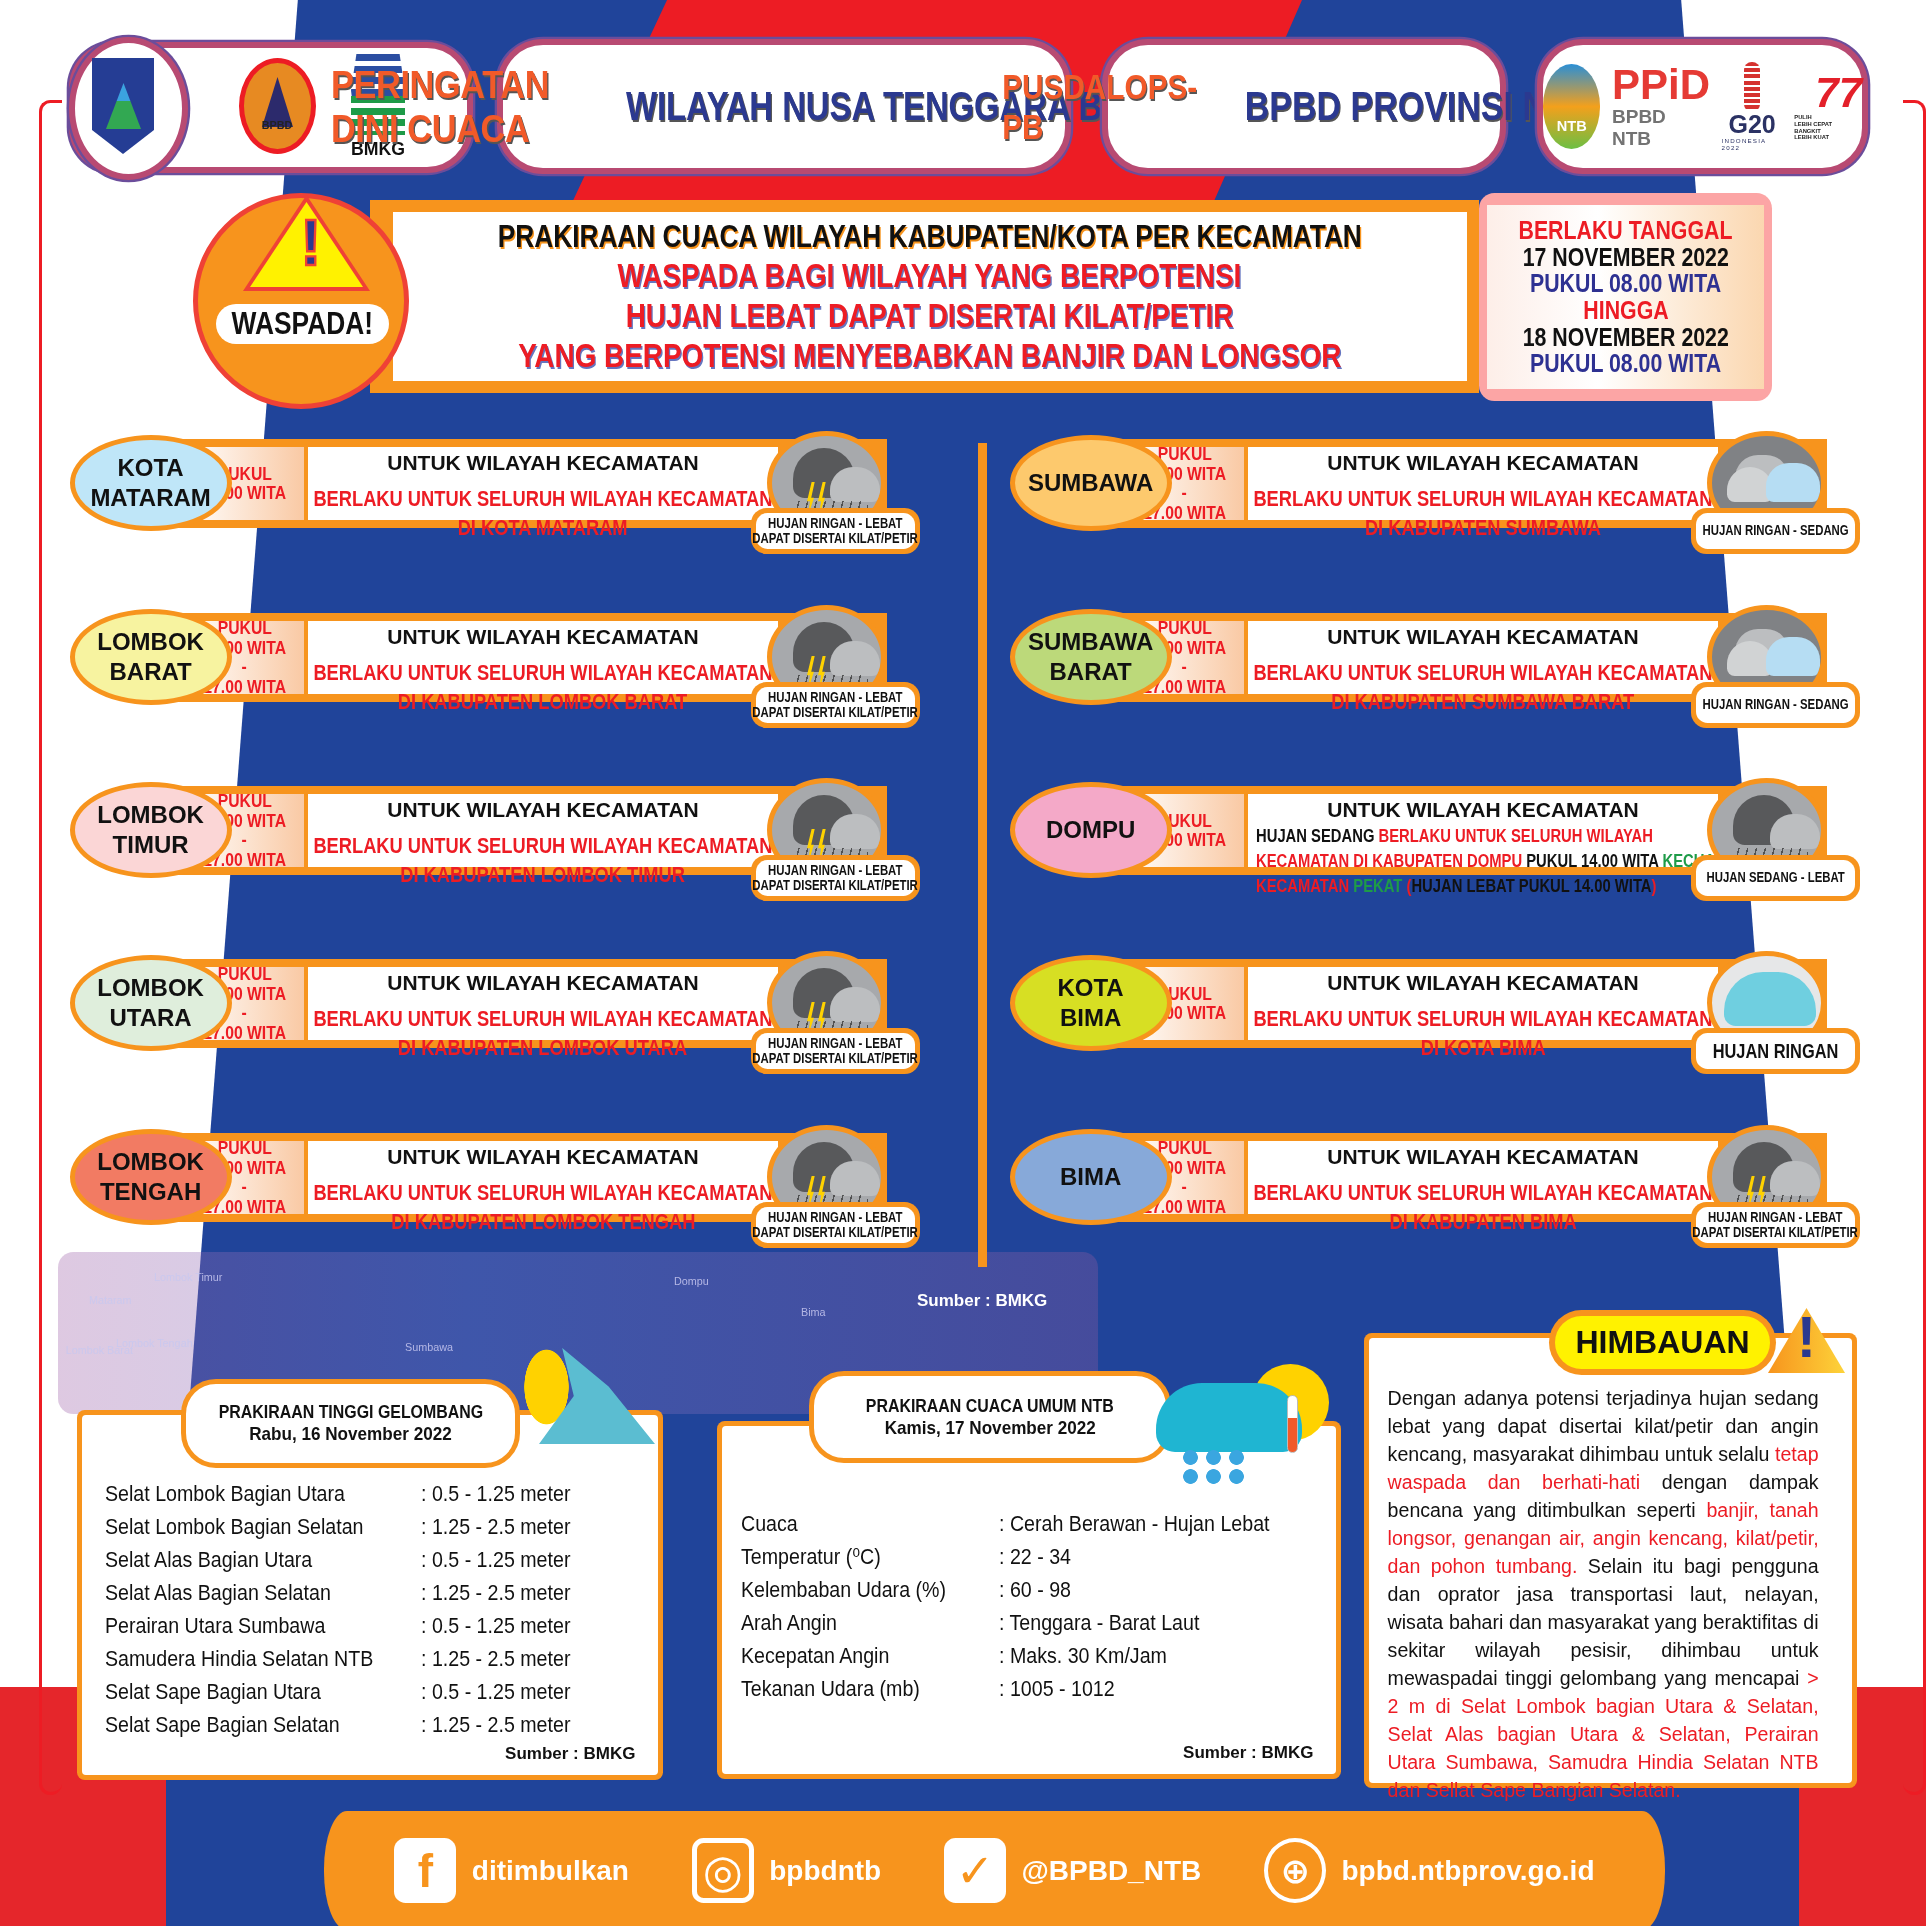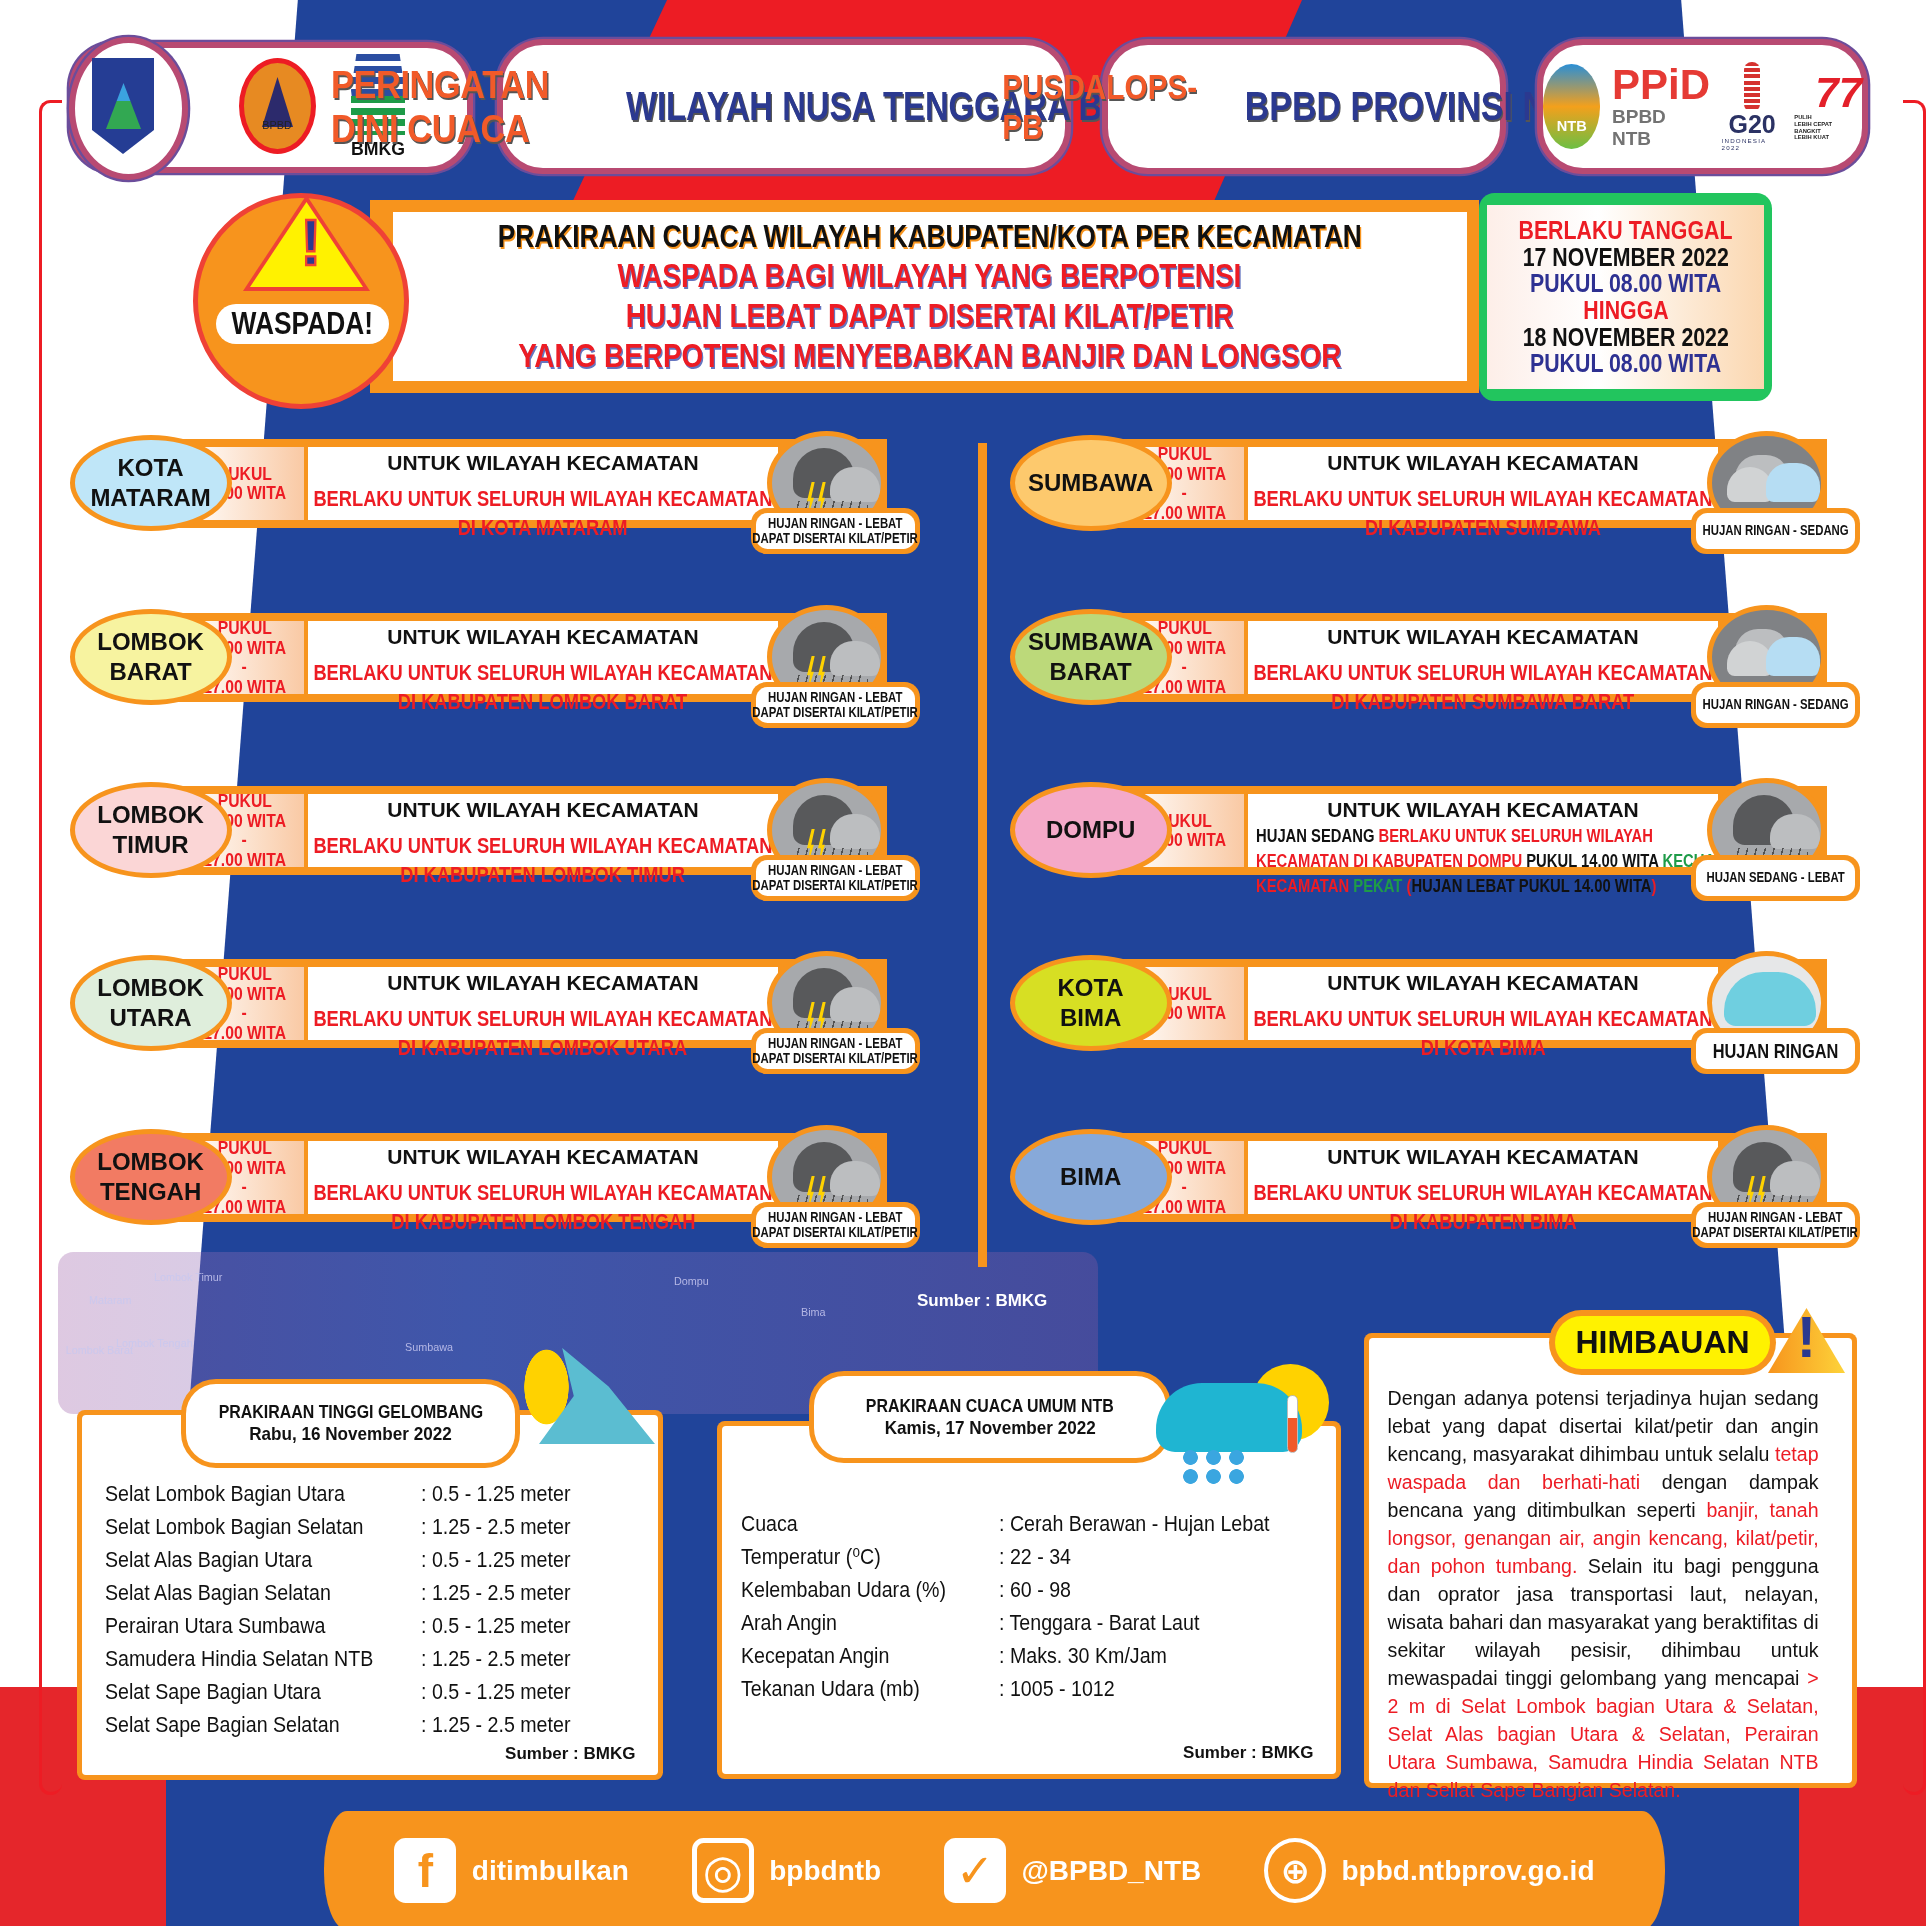--- a/index.html
+++ b/index.html
@@ -29,21 +29,21 @@
     border: 6.2px solid #b84a72;
     box-shadow: 0 0 0 2.3px #6b4d9b;
     display: flex; align-items: center; justify-content: center; flex-direction: row;
   }
   .logo-group { left: 69px; top: 42px; width: 404px; height: 131px; }
   .logo-circle { left: 69px; top: 37px; width: 119px; height: 143px; border-radius: 50%; background: #fff; border: 6.2px solid #b84a72; box-shadow: 0 0 0 2.3px #6b4d9b; }
   .logo-ntb { left: 92px; top: 58px; width: 62px; height: 96px; background: #253d94; clip-path: polygon(0 0,100% 0,100% 75%,50% 100%,0 75%); }
   .logo-ntb-inner { left: 106px; top: 83px; width: 35px; height: 46px; background: linear-gradient(#3ba3e0 40%, #32a852 40%); clip-path: polygon(50% 0, 100% 100%, 0 100%); }
   .logo-bpbd { left: 239px; top: 58px; width: 77px; height: 96px; border-radius: 50%; background: #e78a22; border: 5.4px solid #ed1c24; }
   .logo-bpbd-tri { left: 262px; top: 77px; width: 31px; height: 50px; background: #2c2a6c; clip-path: polygon(50% 0, 100% 100%, 0 100%); }
-  .logo-bpbd-txt { left: 254px; top: 119px; width: 46px; text-align: center; font-weight: normal; font-size: 10.8px; color: #222; }
+  .logo-bpbd-txt { left: 254px; top: 119px; width: 46px; text-align: center; font-weight: bold; font-size: 10.8px; color: #222; }
   .logo-bmkg { left: 351px; top: 54px; width: 54px; height: 81px;
     background: repeating-linear-gradient(#2b4ea2 0 7px, #fff 7px 11.6px);
     clip-path: polygon(10% 0, 90% 0, 100% 45%, 90% 100%, 10% 100%, 0 45%); }
   .logo-bmkg-g { left: 351px; top: 96px; width: 54px; height: 39px; background: repeating-linear-gradient(#1e9b48 0 7px, #fff 7px 11.6px); }
   .logo-bmkg-txt { left: 347px; top: 139px; width: 62px; text-align: center; font-weight: bold; font-size: 17.7px; color: #111; }
 
   .title-pill { left: 497px; top: 39px; width: 574px; height: 135px; }
   .title-1 { color: #f15a29; font-weight: bold; font-size: 39px; text-shadow: 1.5px 1.9px 0 #555; letter-spacing: -0.4px; font-family: "Liberation Sans", sans-serif; transform: scaleX(.88); }
   .title-2 { color: #2b3990; font-weight: bold; font-size: 40px; text-shadow: 1.5px 1.9px 0 #555; transform: scaleX(.82); white-space: nowrap; }
   .pus-pill { left: 1102px; top: 39px; width: 404px; height: 135px; }
@@ -69,21 +69,21 @@
   .warn-excl { left: 300px; top: 214px; width: 11.6px; height: 58px; color: #2b3990; font-weight: bold; font-size: 65px; line-height: 58px; text-align: center; -webkit-text-stroke: 2.3px #ef4136; }
   .warn-label { left: 216px; top: 304px; width: 173px; height: 40px; border-radius: 21px; background: #fff; display:flex; align-items:center; justify-content:center; font-weight: bold; font-size: 31px; color: #111; transform-origin: center; }
   .warn-label span { display:inline-block; transform: scaleX(.85); }
 
   .warn-box { left: 370px; top: 200px; width: 1109px; height: 193px; background: #f7941d; padding: 12.3px 12.3px 12.3px 23px; }
   .warn-box-in { width: 100%; height: 100%; background: #fff; display:flex; flex-direction:column; justify-content:center; align-items:center; gap: 0.8px; }
   .wl { font-weight:bold; white-space: nowrap; transform: scaleX(.82); }
   .wl-1 { color:#111; font-size: 32px; text-shadow: 1.5px 1.5px 0 #f7941d; }
   .wl-r { color:#ed1c24; font-size: 34px; text-shadow: 1.5px 1.9px 0 #6575c0; }
 
-  .date-box { left: 1479px; top: 193px; width: 293px; height: 208px; border-radius: 15.4px; background: #22c55e; padding: 11.6px 7.7px; }
+  .date-box { left: 1479px; top: 193px; width: 293px; height: 208px; border-radius: 15.4px; background: #fca5a5; padding: 11.6px 7.7px; }
   .date-box-in { width:100%; height:100%; background: linear-gradient(90deg, #fdeee8, #fff 40%, #fbd7b0); display:flex; flex-direction:column; align-items:center; justify-content:center; }
   .dl { font-weight: bold; font-size: 26px; line-height: 1.02; white-space: nowrap; transform: scaleX(.82); }
   .dl.red { color: #ed1c24; }
   .dl.blk { color: #111; }
   .dl.blu { color: #2e3192; }
 
   
   .row { position:absolute; width: 894px; height: 116px; }
   .row .bar { position:absolute; left: 89px; top: 3.9px; width: 740px; height: 89px; background: #f7941d; }
   .row .timecol { position:absolute; left: 127px; top: 11.6px; width: 119px; height: 73px; background: linear-gradient(90deg, #fff, #f9c9a4); display:flex; flex-direction:column; align-items:center; justify-content:center; }

